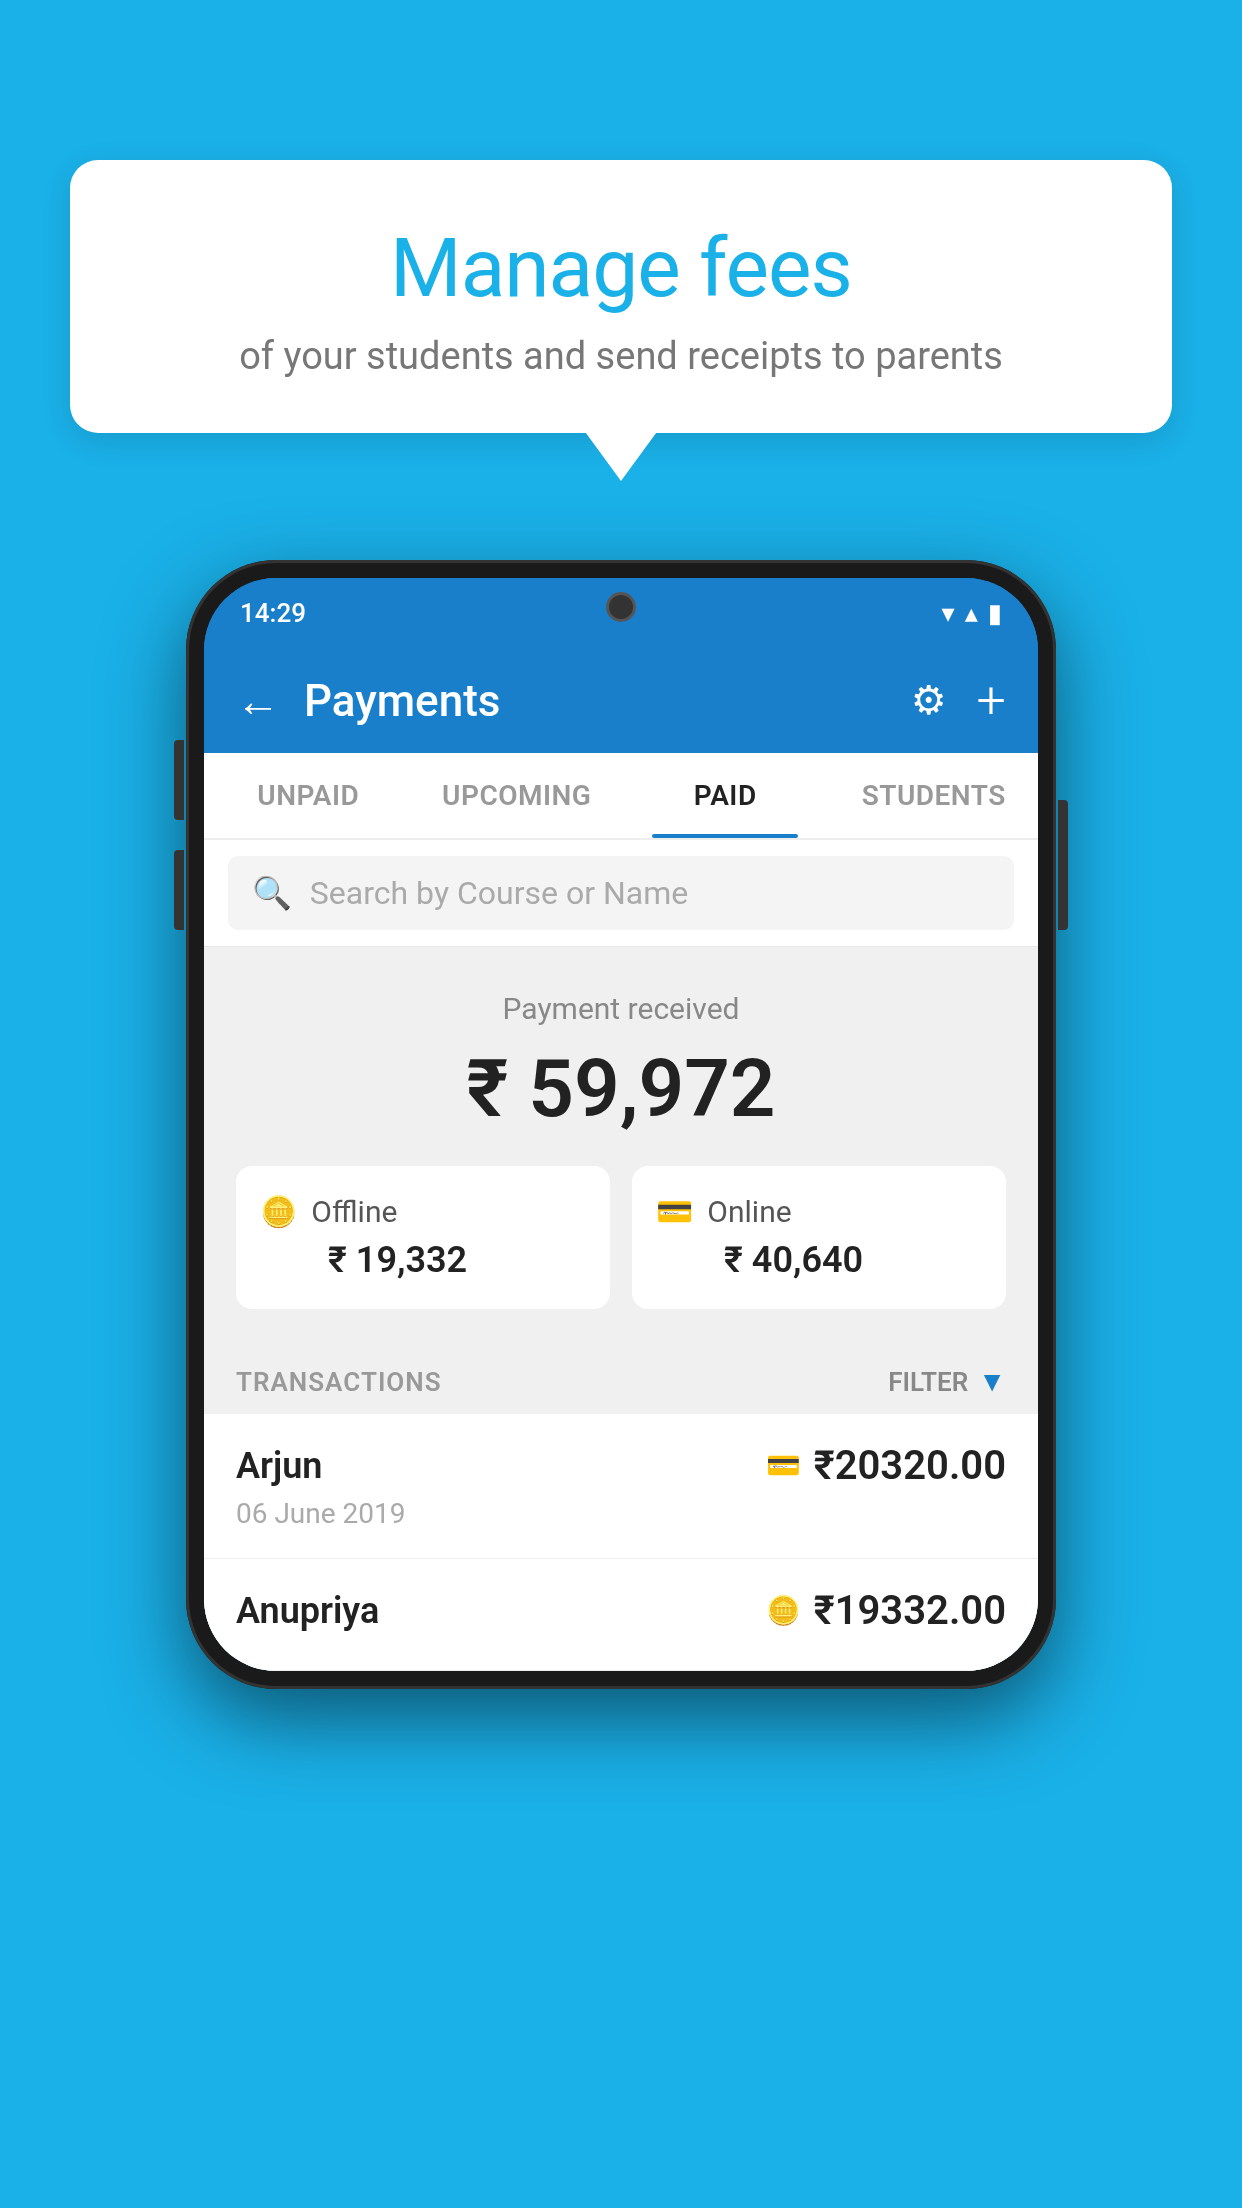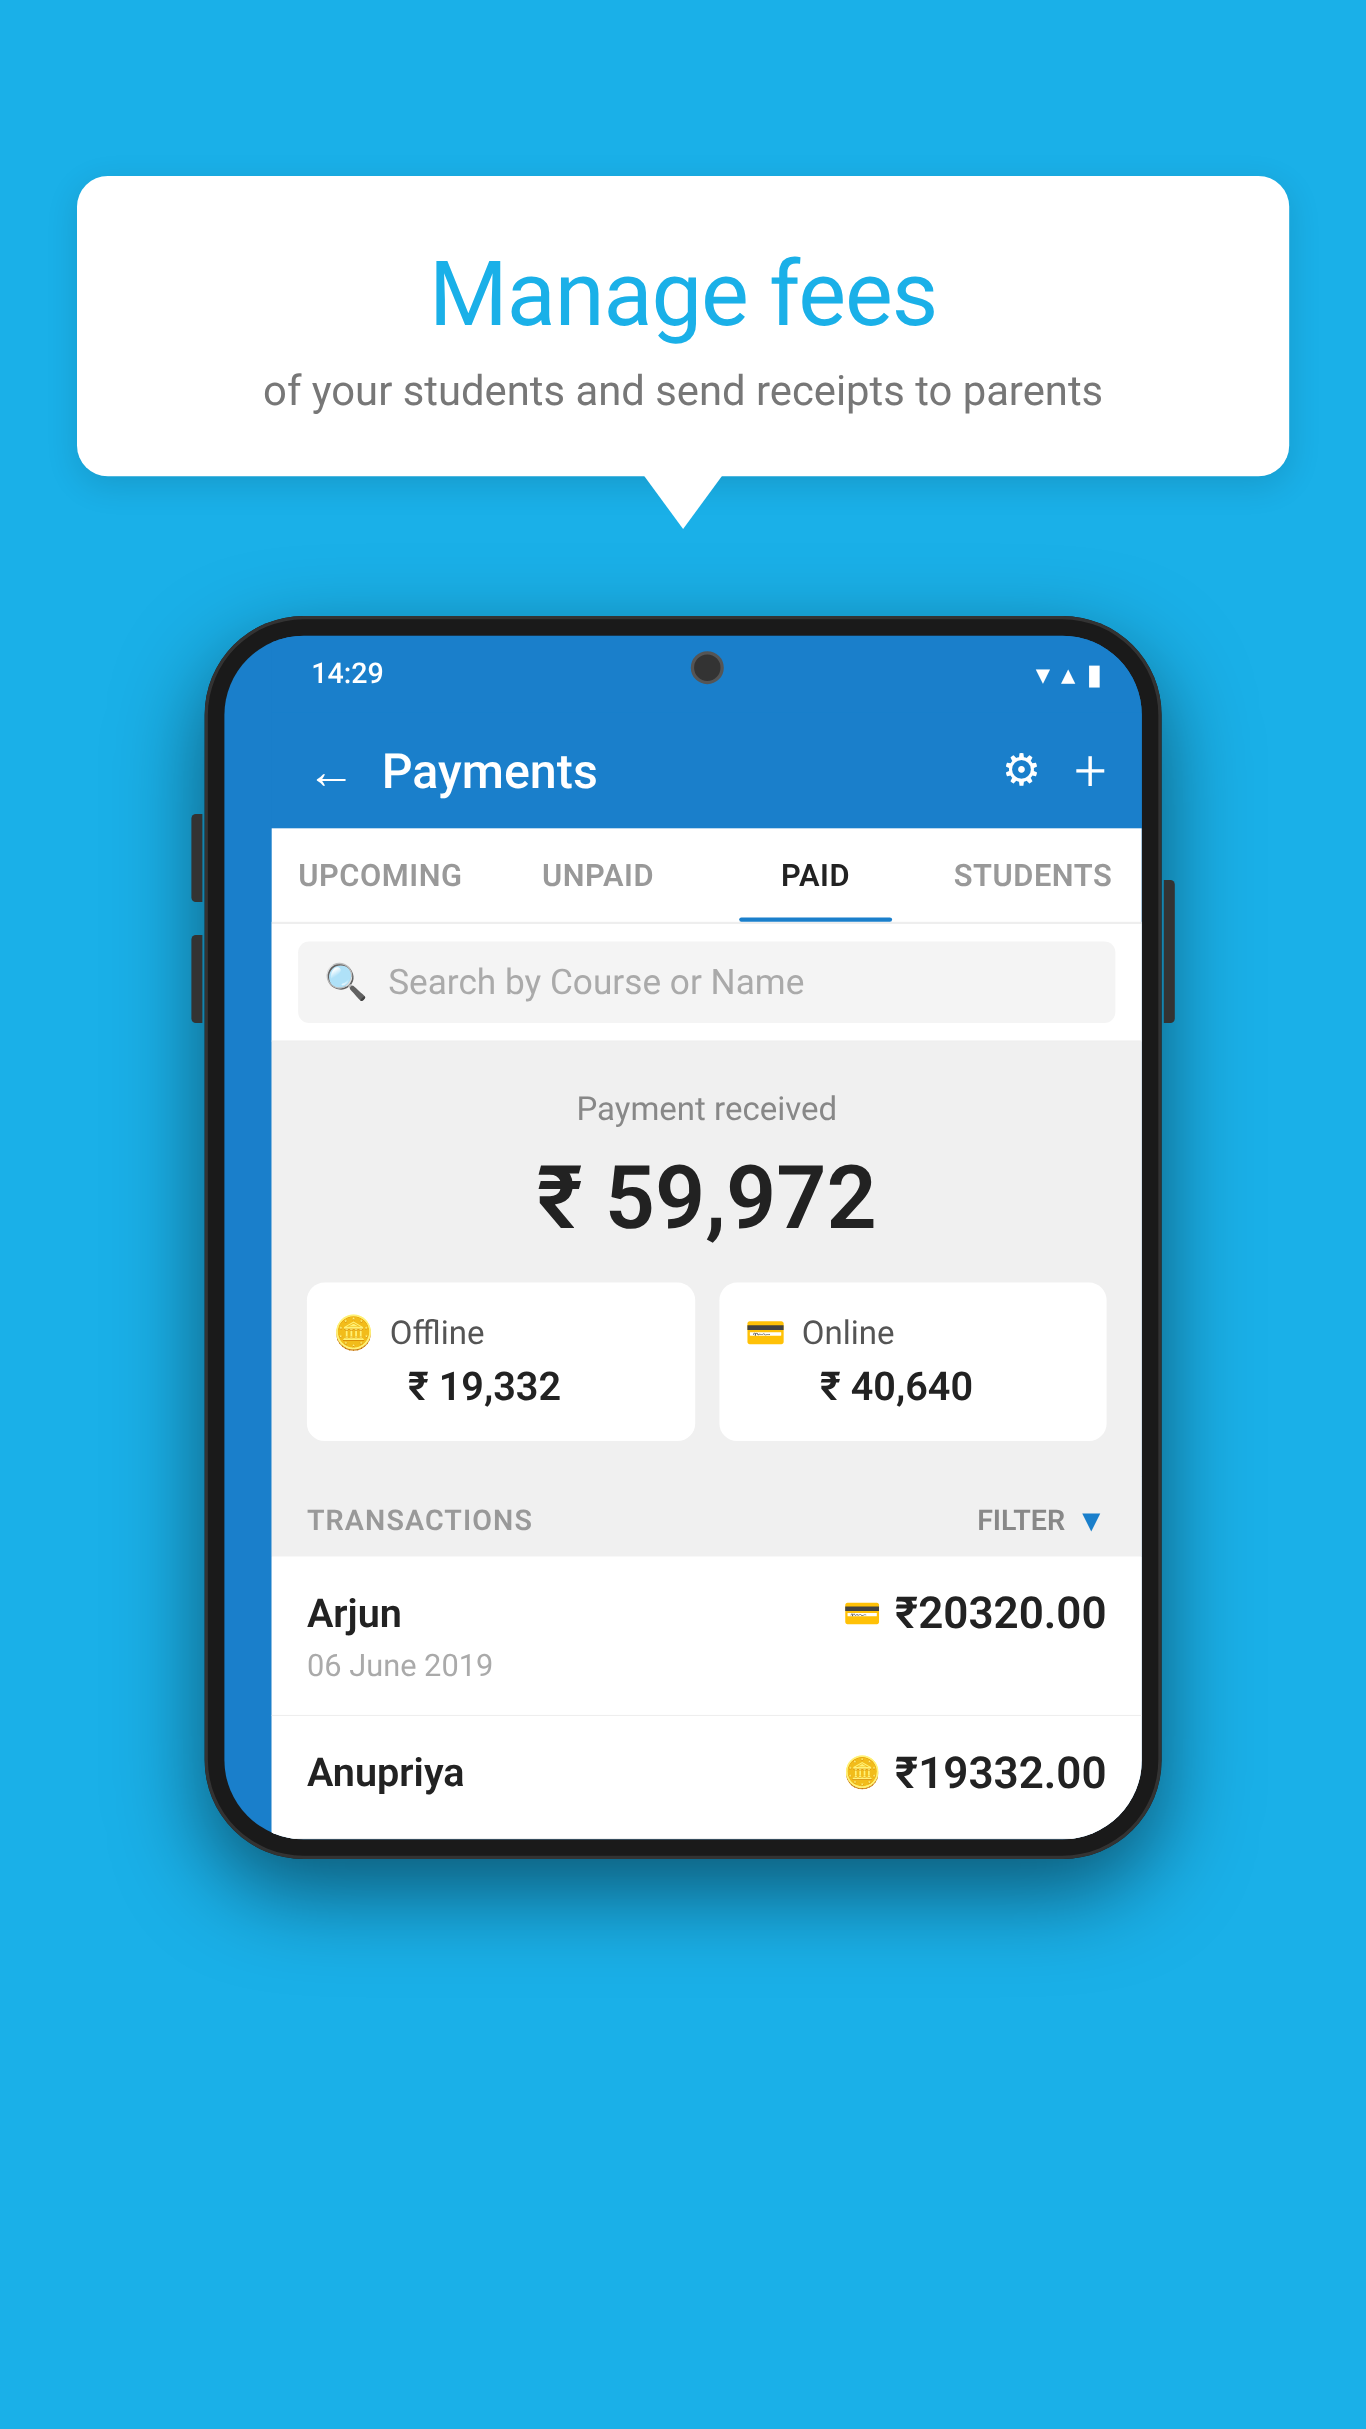--- a/index.html
+++ b/index.html
@@ -70,21 +70,20 @@
       padding: 18px;
       box-shadow: 0 30px 80px rgba(0,0,0,0.5), inset 0 0 0 3px #333;
     }
 
     
     .phone-screen-outer {
       background: #1a7fcb;
       border-radius: 72px;
       overflow: hidden;
       position: relative;
-      padding-left: 43px;
     }
 
     .phone-notch-bar {
       background: #1a7fcb;
       height: 70px;
       display: flex;
       align-items: center;
       justify-content: space-between;
       padding: 0 36px;
       position: relative;
@@ -420,22 +419,22 @@
       <div class="app-header">
         <span class="back-arrow">←</span>
         <span class="header-title">Payments</span>
         <div class="header-icons">
           <span class="header-icon">⚙</span>
           <span class="header-icon" style="font-size:52px; font-weight:300;">+</span>
         </div>
       </div>
 
       <div class="tabs-bar">
+        <div class="tab-item">UNPAID</div>
         <div class="tab-item">UPCOMING</div>
-        <div class="tab-item">UNPAID</div>
         <div class="tab-item active">PAID</div>
         <div class="tab-item">STUDENTS</div>
       </div>
 
       <div class="screen-content">
 
         <div class="search-bar-wrap">
           <div class="search-bar">
             <span class="search-icon-svg">🔍</span>
             <span class="search-placeholder">Search by Course or Name</span>

